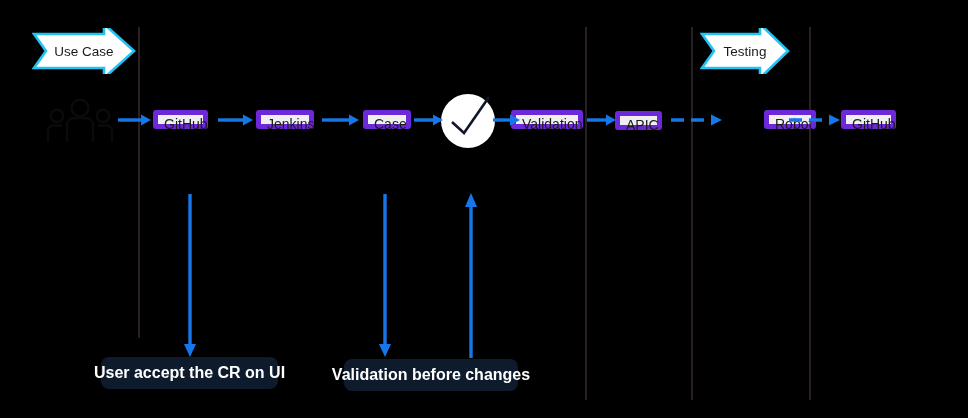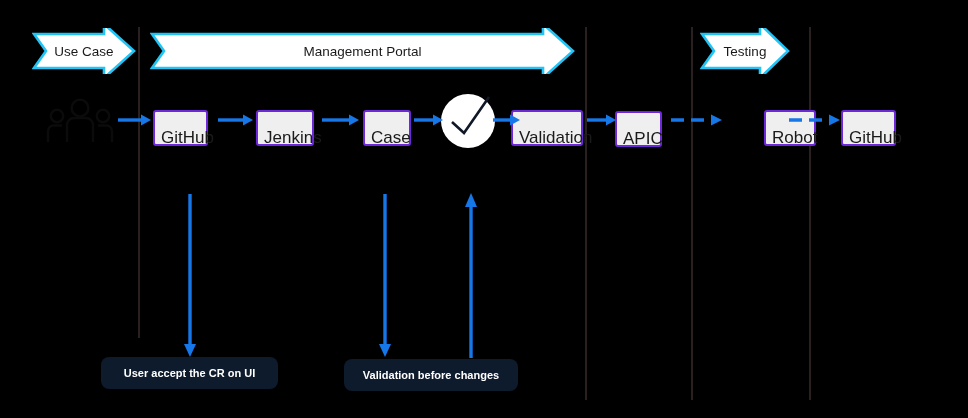--- a/index.html
+++ b/index.html
@@ -43,28 +43,28 @@
     white-space: nowrap;
     pointer-events: none;
   }
 
   
   .node {
     position: absolute;
     height: 19px;
     line-height: 19px;
     background: #efefef;
-    border: 2px solid #6d28d9;
+    border: 5px solid #6d28d9;
     border-radius: 3px;
     color: #1a1a1a;
-    font-size: 17px;
+    font-size: 14px;
     font-family: "Liberation Sans", sans-serif;
     text-align: center;
     white-space: nowrap;
-    padding: 16px 6px;
+    padding: 0 6px;
     box-sizing: border-box;
   }
 
   
   .harrow { position: absolute; height: 14px; }
   .harrow svg { display: block; width: 100%; height: 100%; overflow: visible; }
 
   
   .varrow { position: absolute; width: 14px; }
   .varrow svg { display: block; width: 100%; height: 100%; overflow: visible; }
@@ -76,21 +76,21 @@
   
   .people { position: absolute; }
   .people svg { display: block; }
 
   
   .callout {
     position: absolute;
     background: #0d1b2d;
     border-radius: 8px;
     color: #ffffff;
-    font-size: 11px;
+    font-size: 16px;
     font-weight: bold;
     font-family: "Liberation Sans", sans-serif;
     display: flex;
     align-items: center;
     justify-content: center;
     white-space: nowrap;
     box-sizing: border-box;
     padding: 0 14px;
   }
 </style>
@@ -104,26 +104,20 @@
   <div class="divider" style="left:691px; top:27px; height:373px;"></div>
   <div class="divider" style="left:809px; top:27px; height:373px;"></div>
 
   <div class="banner" style="left:32px; top:28px; width:104px;">
     <svg viewBox="0 0 104 46" preserveAspectRatio="none">
       <path d="M2,6 L14,23 L2,40 L72,40 L72,50 L102,23 L72,-4 L72,6 Z" fill="#ffffff" stroke="#22c3f5" stroke-width="2.6" stroke-linejoin="miter"></path>
     </svg>
     <div class="banner-label">Use Case</div>
   </div>
 
-  <div class="banner" style="left:150px; top:28px; width:425px;">
-    <svg viewBox="0 0 425 46" preserveAspectRatio="none">
-      <path d="M2,6 L14,23 L2,40 L393,40 L393,50 L423,23 L393,-4 L393,6 Z" fill="#ffffff" stroke="#22c3f5" stroke-width="2.6" stroke-linejoin="miter"></path>
-    </svg>
-    <div class="banner-label">Management Portal</div>
-  </div>
 
 
   <div class="banner" style="left:700px; top:28px; width:90px;">
     <svg viewBox="0 0 90 46" preserveAspectRatio="none">
       <path d="M2,6 L14,23 L2,40 L60,40 L60,50 L88,23 L60,-4 L60,6 Z" fill="#ffffff" stroke="#22c3f5" stroke-width="2.6" stroke-linejoin="miter"></path>
     </svg>
     <div class="banner-label">Testing</div>
   </div>
 
 

